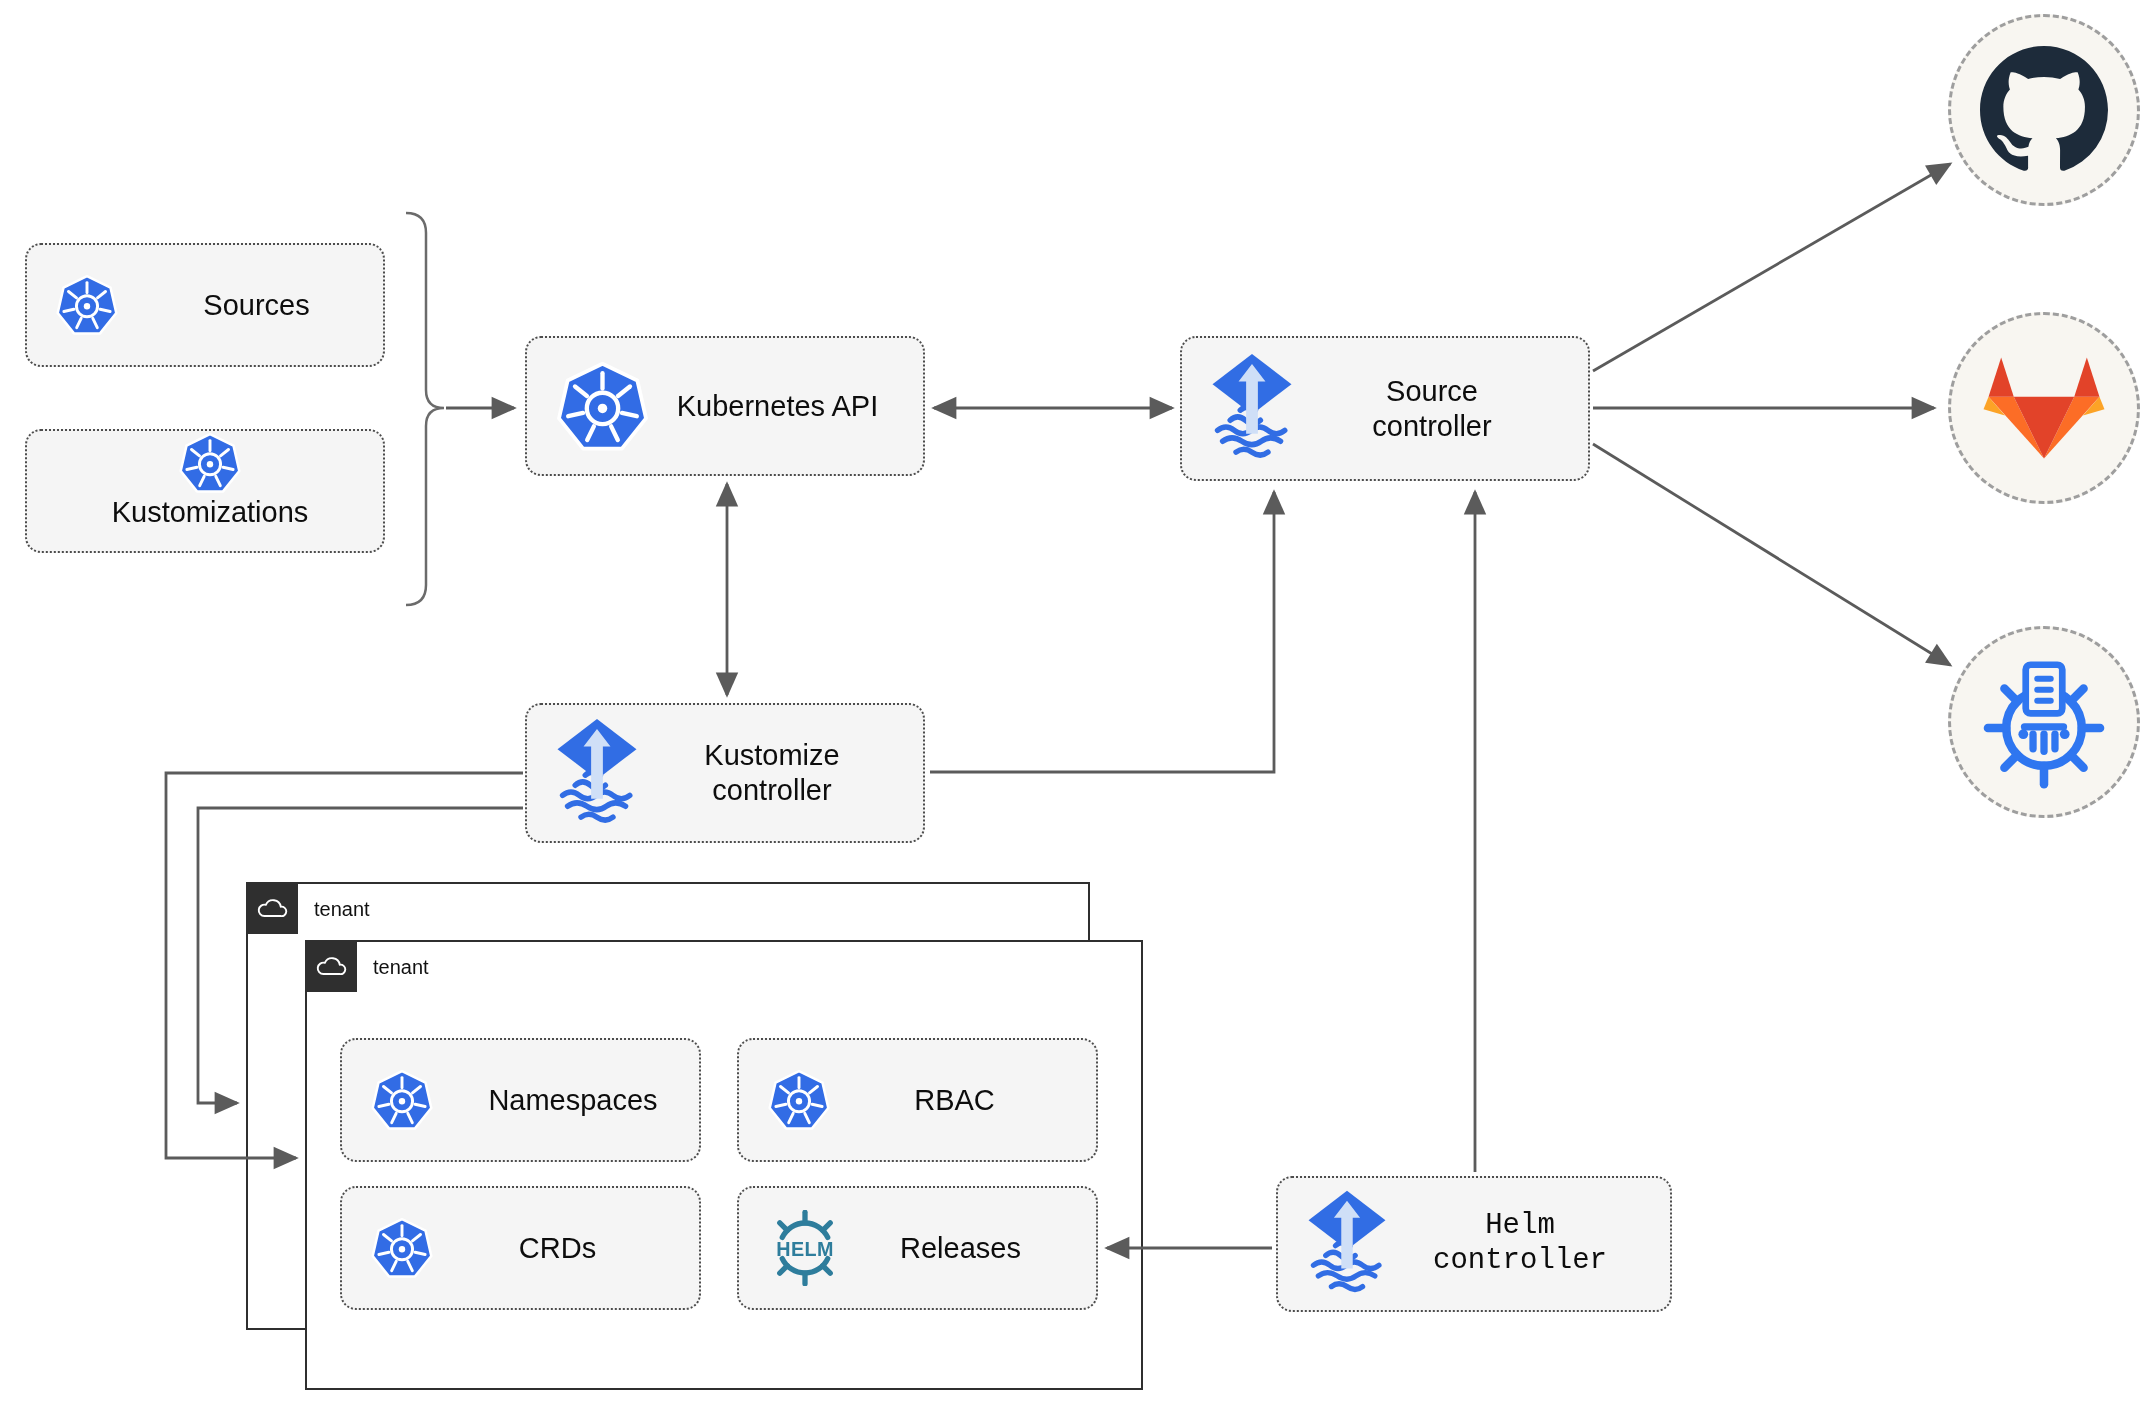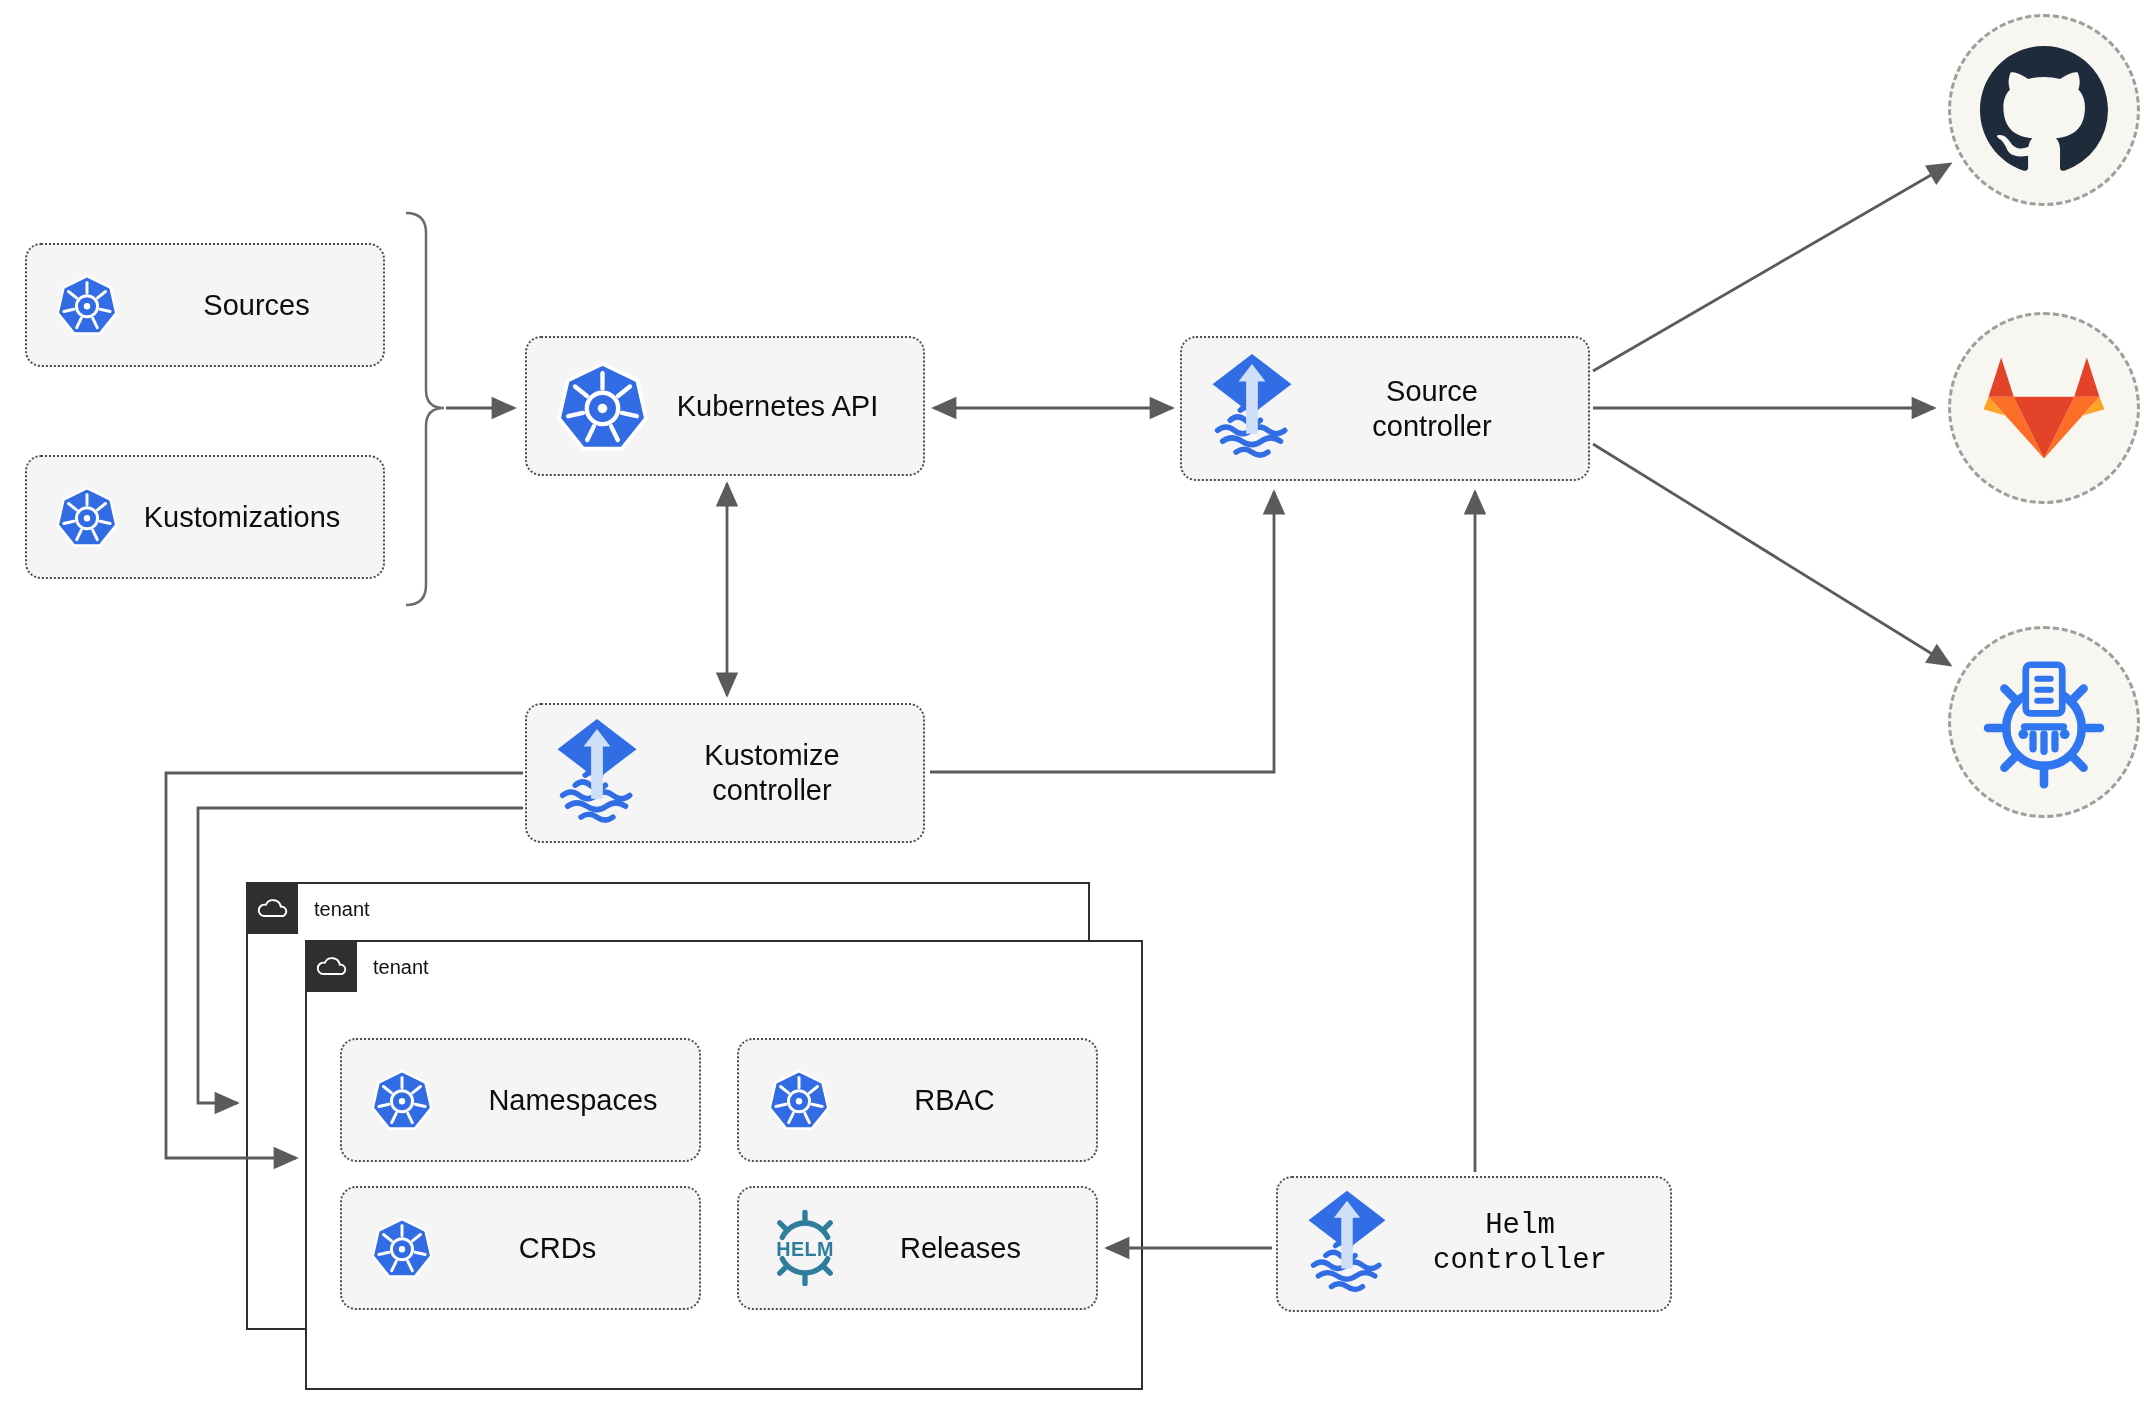--- a/index.html
+++ b/index.html
@@ -149,21 +149,21 @@
 
 <div id="canvas">
 
   <div class="box" style="left:25px;top:243px;width:360px;height:124px;gap:29px;">
     <svg class="icon-svg" width="64" height="64">
         <use href="#sym-k8s"></use>
       </svg>
     <div class="label">Sources</div>
   </div>
 
-  <div class="box" style="left:25px;top:455px;width:360px;height:124px;">
+  <div class="box" style="left:25px;top:429px;width:360px;height:124px;flex-direction:column;">
     <svg class="icon-svg" width="64" height="64">
         <use href="#sym-k8s"></use>
       </svg>
     <div class="label">Kustomizations</div>
   </div>
 
   <div class="box" style="left:525px;top:336px;width:400px;height:140px;">
     <svg class="icon-svg" width="95" height="95">
         <use href="#sym-k8s"></use>
       </svg>

